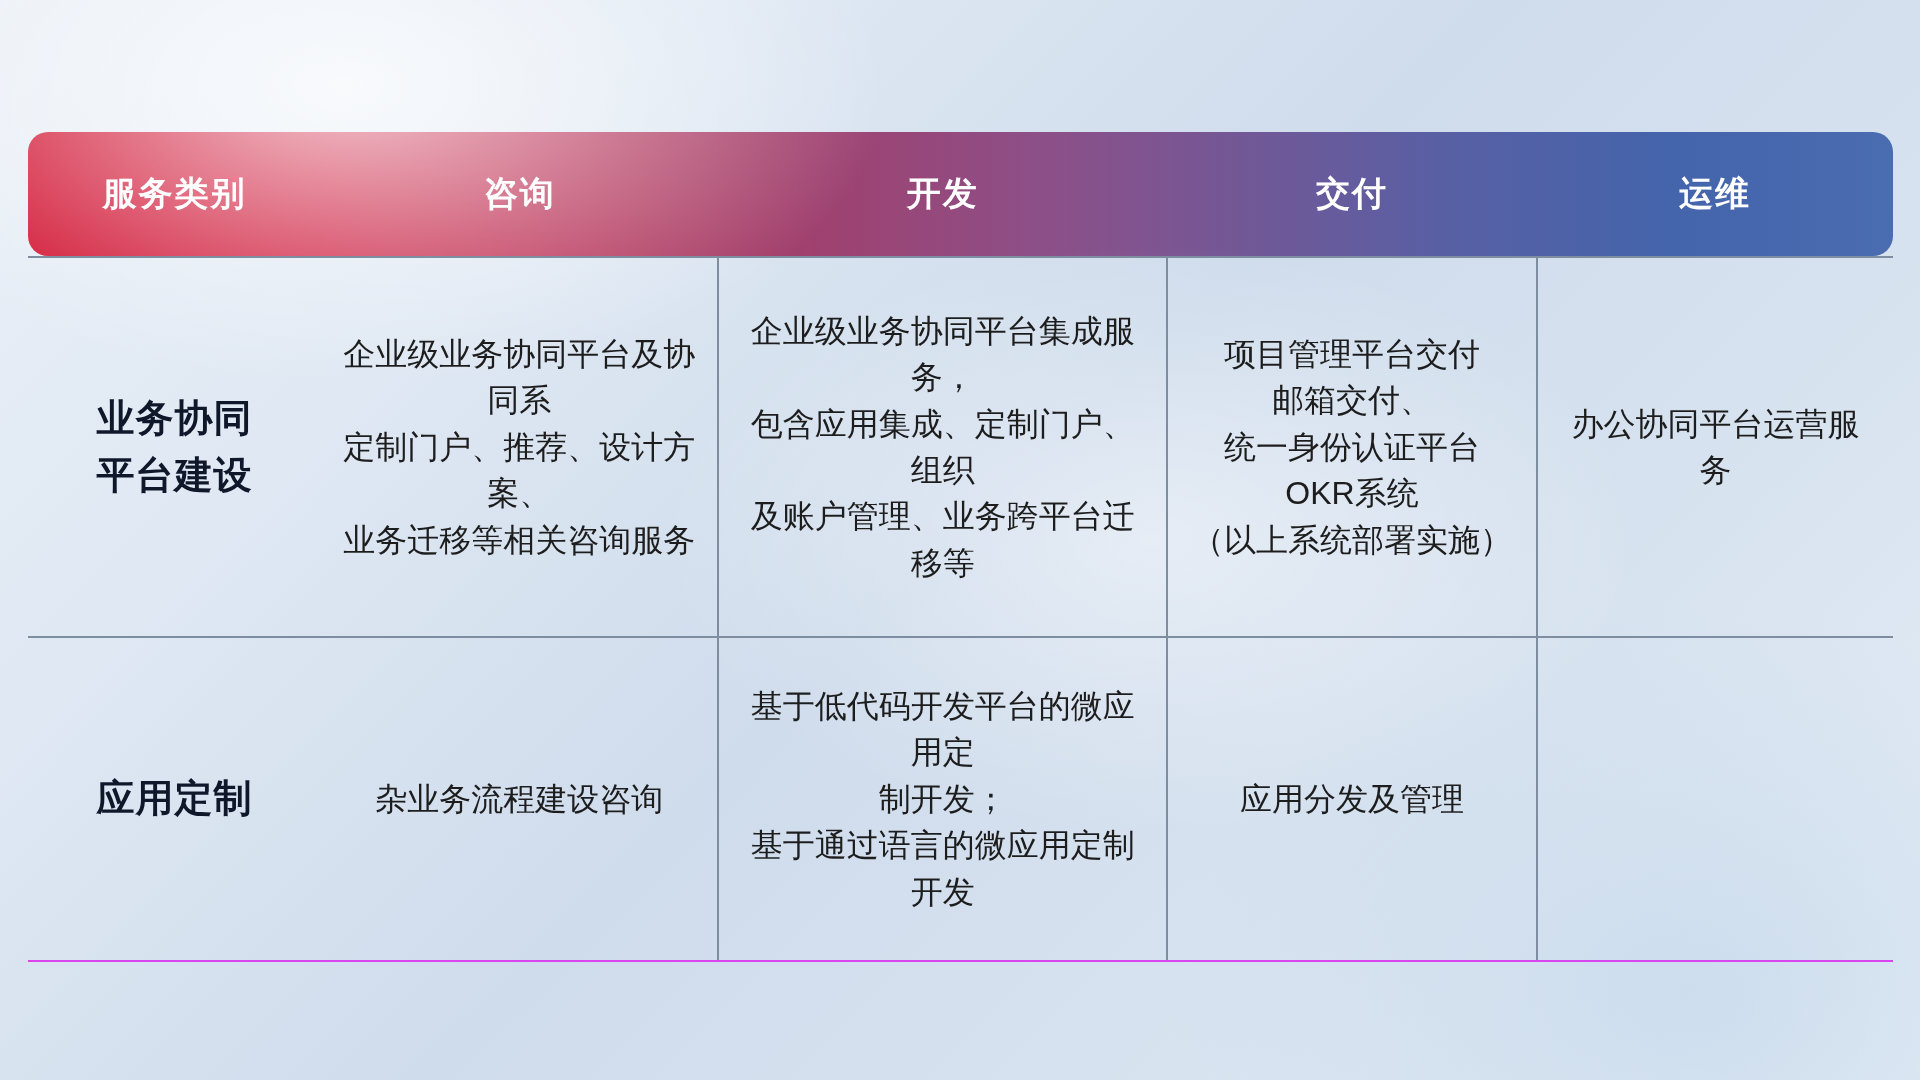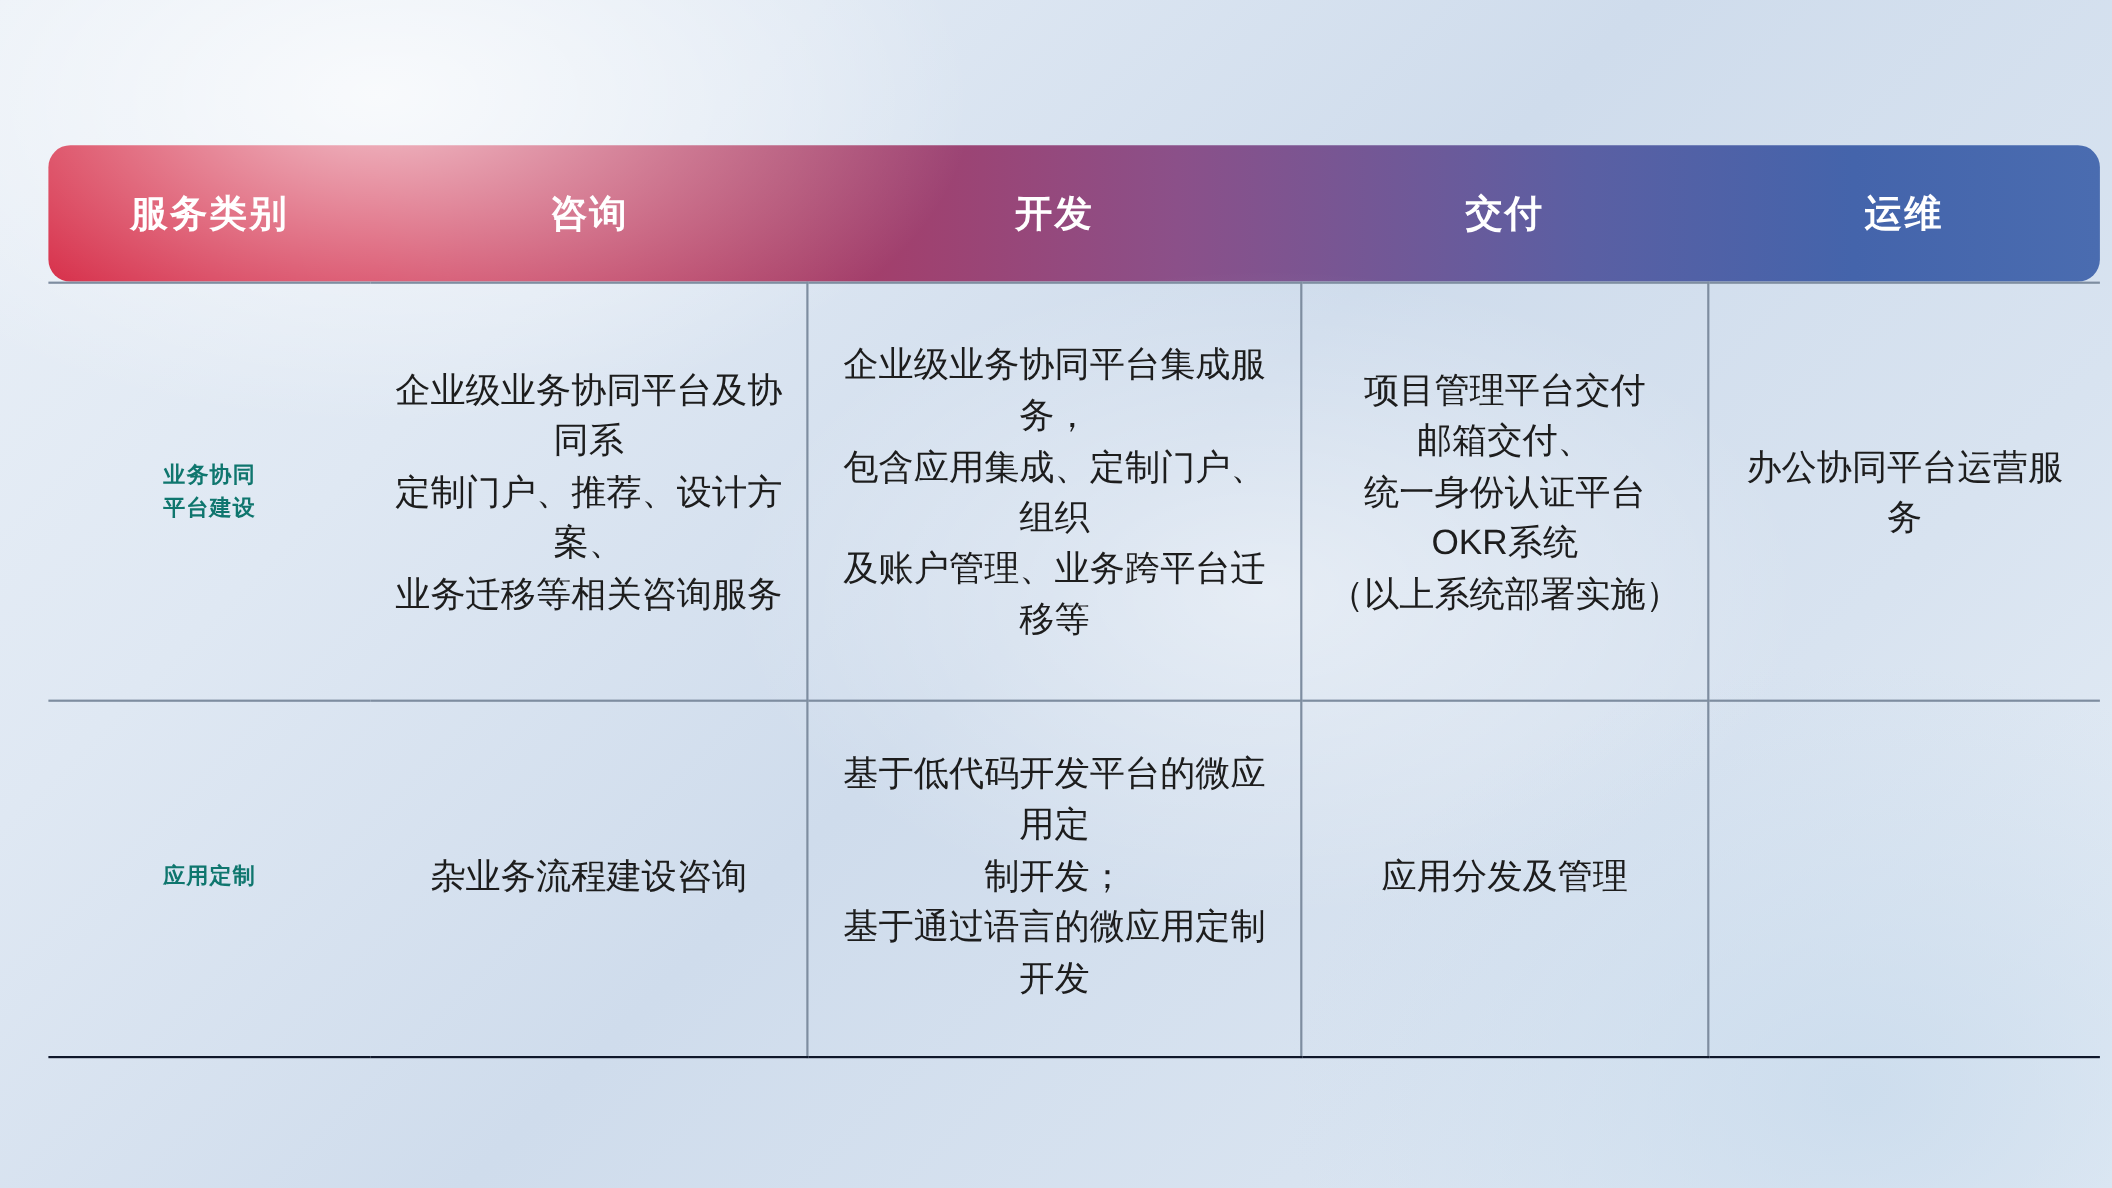--- a/index.html
+++ b/index.html
@@ -18,21 +18,21 @@
     position: absolute;
     inset: 0;
     background:
       radial-gradient(900px 500px at 18% 8%, rgba(255,255,255,0.75), rgba(255,255,255,0) 60%),
       radial-gradient(800px 600px at 88% 92%, rgba(200,218,236,0.8), rgba(255,255,255,0) 65%),
       radial-gradient(700px 420px at 60% 50%, rgba(255,255,255,0.45), rgba(255,255,255,0) 70%);
     pointer-events: none;
   }
   .table-wrap {
     position: absolute;
-    left: 44px;
+    left: 28px;
     top: 132px;
     width: 1865px;
     height: 830px;
   }
   table.matrix {
     width: 100%;
     height: 100%;
     border-collapse: collapse;
     table-layout: fixed;
   }
@@ -64,25 +64,25 @@
     border-right: none;
     padding: 18px 22px;
     font-size: 32px;
     line-height: 1.45;
     color: #1d1d1d;
     text-align: center;
     vertical-align: middle;
     background: transparent;
   }
   tbody td.vsep { border-right: 2px solid #7e8da0; }
-  tbody tr:last-child td { border-bottom: 2px solid #0f172a; font-family: Liberation Mono, monospace; }
+  tbody tr:last-child td { border-bottom: 2px solid #d946ef; }
   td.cat {
-    color: #0f766e;
+    color: #0f172a;
     font-weight: bold;
-    font-size: 20px;
+    font-size: 38px;
     letter-spacing: 1px;
     line-height: 1.5;
   }
   .r1 { height: 238px; }
   .r2 { height: 192px; }
   .r3 { height: 228px; }
   .cell-text { white-space: pre-line; }
   .col1 { width: 247px; }
   .col2 { width: 335px; }
   .col3 { width: 378px; }

